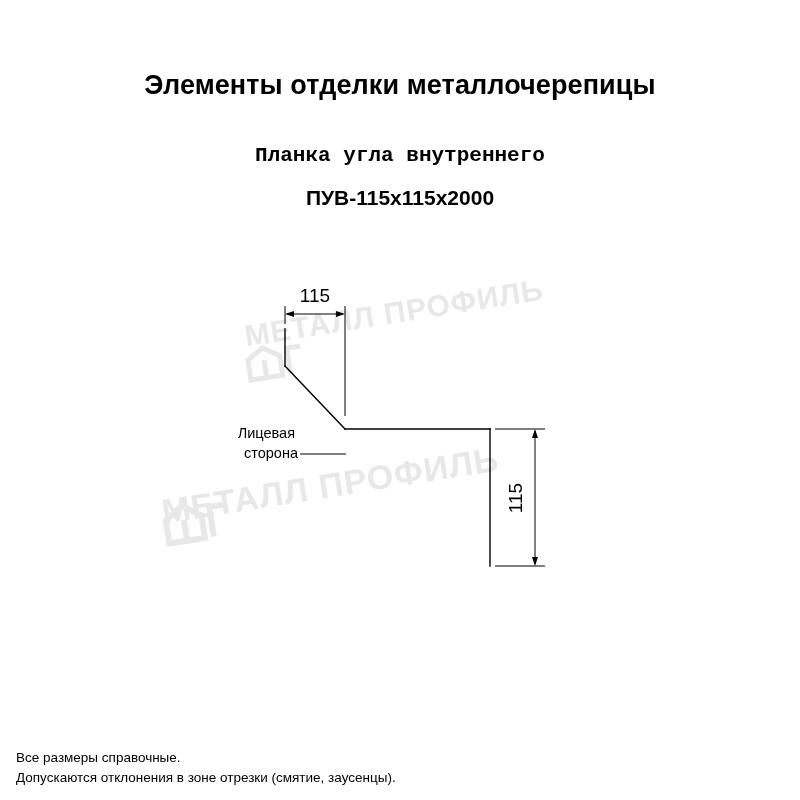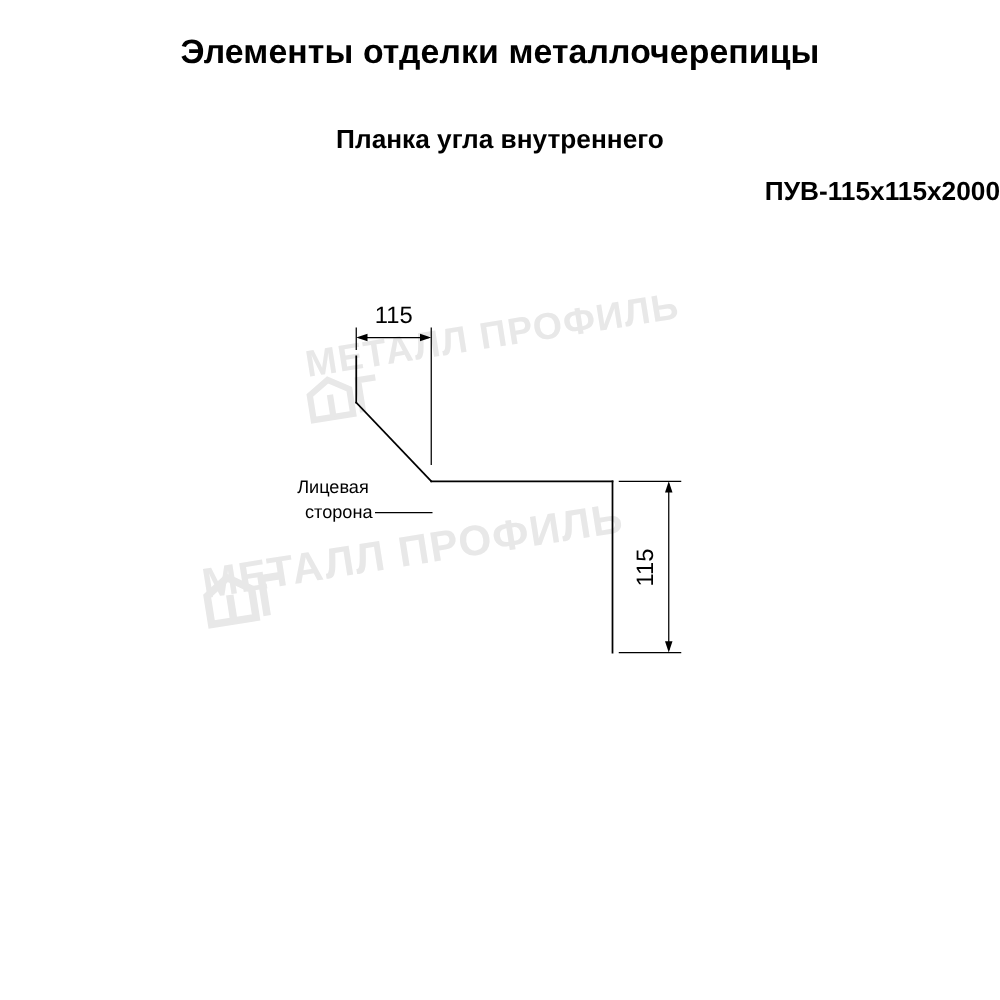--- a/index.html
+++ b/index.html
@@ -12,20 +12,21 @@
     background: #ffffff;
     font-family: "Liberation Sans", sans-serif;
     color: #1a1a1a;
     position: relative;
     overflow: hidden;
   }
 
   .page {
     position: absolute;
     inset: 0;
+    margin-top: 44px;
   }
 
   
   .title-main {
     position: absolute;
     top: 26px;
     left: 0;
     width: 800px;
     text-align: center;
     font-size: 27px;
@@ -35,27 +36,28 @@
   }
   .title-sub {
     position: absolute;
     top: 100px;
     left: 0;
     width: 800px;
     text-align: center;
     font-size: 21px;
     font-weight: bold;
     color: #000000;
+    font-family: Liberation Mono, monospace;
   }
   .title-code {
     position: absolute;
     top: 142px;
     left: 0;
     width: 800px;
-    text-align: right;
+    text-align: center;
     font-size: 21px;
     font-weight: bold;
     color: #000000;
   }
 
   
   .drawing {
     position: absolute;
     top: 222px;
     left: 150px;
@@ -178,14 +180,18 @@
       <text x="372" y="232" font-family="Liberation Sans, sans-serif" font-size="19" fill="#000000" text-anchor="middle" transform="rotate(-90 372 232)">115</text>
 
       <g stroke="#000000" stroke-width="1" fill="none">
         <path d="M196 188 L150 188"></path>
       </g>
       <text x="145" y="172" font-family="Liberation Sans, sans-serif" font-size="14.5" fill="#000000" text-anchor="end">Лицевая</text>
       <text x="148" y="192" font-family="Liberation Sans, sans-serif" font-size="14.5" fill="#000000" text-anchor="end">сторона</text>
     </svg>
   </div>
 
+  <div class="footnotes">
+    <div>Все размеры справочные.</div>
+    <div>Допускаются отклонения в зоне отрезки (смятие, заусенцы).</div>
+  </div>
 
 </div>
 
 </body></html>

